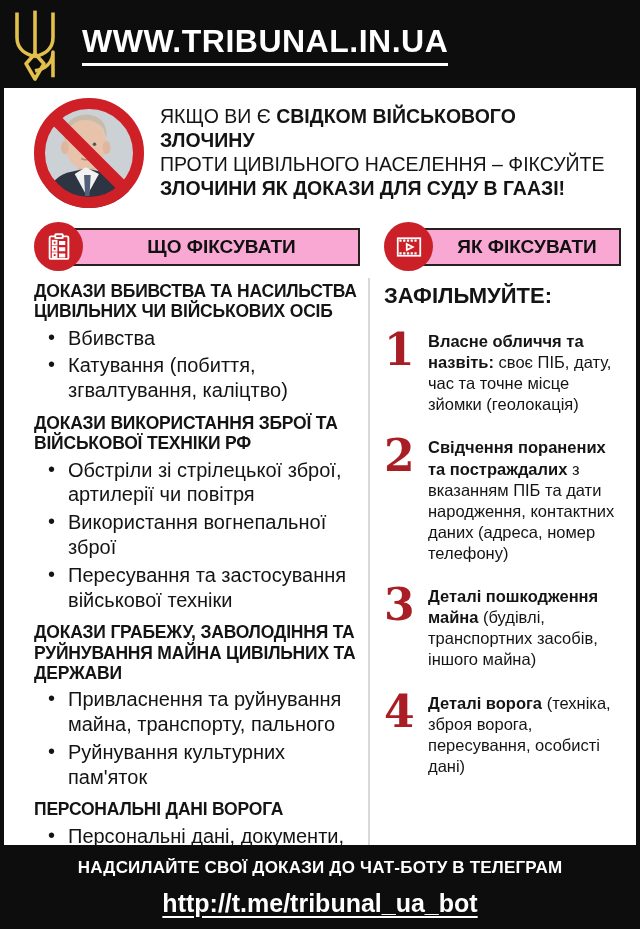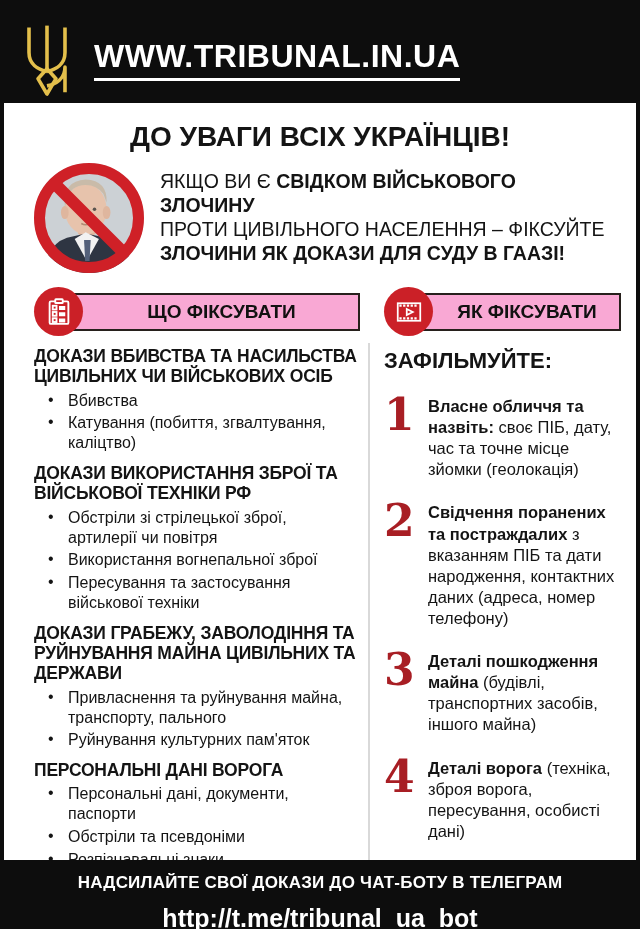--- a/index.html
+++ b/index.html
@@ -1,20 +1,20 @@
 <!DOCTYPE html>
 <html lang="uk"><head>
 <meta charset="utf-8">
 <style>
   * { margin:0; padding:0; box-sizing:border-box; }
   body { background:#444; font-family:"Liberation Sans","DejaVu Sans",sans-serif; }
   .poster{ width:640px; height:929px; background:#0d0d0d; position:relative; margin:0 auto; overflow:hidden; }
 
   
-  .top-bar{ height:88px; display:flex; align-items:center; padding:0 20px; gap:20px;margin-top:15px; }
+  .top-bar{ height:88px; display:flex; align-items:center; padding:0 8px; gap:20px; }
   .trident{ width:54px; height:74px; flex-shrink:0; }
   .site-url{ color:#fff; font-size:32px; font-weight:700; letter-spacing:.5px;
              text-decoration:none; border-bottom:3px solid #fff; padding-bottom:3px; }
 
   
   .sheet{ margin:0 4px; background:#ffffff; height:757px; overflow:hidden; padding-top:10px; color:#141414; }
 
   .page-title{ text-align:center; font-size:28px; font-weight:700; margin:8px 0 10px; }
 
   .intro-row{ display:flex; align-items:center; gap:16px; padding:0 26px 0 30px; }
@@ -36,21 +36,21 @@
   .sec-circle{ width:49px; height:49px; border-radius:50%; background:#cb2027; z-index:2;
                display:flex; align-items:center; justify-content:center; flex-shrink:0; }
   .sec-circle svg{ width:30px; height:30px; }
   .sec-bar{ flex:1; height:38px; background:#f9a8d4; border:2px solid #27201c;
             display:flex; align-items:center; justify-content:center;
             font-weight:700; font-size:19px; margin-left:-14px; padding-left:14px; color:#111; }
 
   .sec-title{ font-size:17.5px; font-weight:700; line-height:1.16; margin:10px 0 4px;
               letter-spacing:-.2px; }
   .bullets{ list-style:none; }
-  .bullets li{ position:relative; padding-left:34px; font-size:16px; line-height:1.24; margin:3px 0; }
+  .bullets li{ position:relative; padding-left:34px; font-size:20px; line-height:1.24; margin:3px 0; }
   .bullets li::before{ content:"•"; position:absolute; left:14px; top:-1px; }
 
   .subtitle{ font-size:22px; font-weight:700; margin:12px 0 2px; }
   .step{ display:flex; gap:10px; margin-top:20px; }
   .step-num{ font-family:"DejaVu Serif","Liberation Serif",serif; font-weight:700;
              font-size:44px; line-height:.95; color:#a81e24; min-width:34px; }
   .step-text{ font-size:16.5px; line-height:1.28; padding-top:2px; }
   .step-text strong{ font-weight:700; }
 
   
@@ -74,21 +74,20 @@
           <path d="M30 4 v52"></path>
           <path d="M30 52 l10 11 -10 17 -10 -17 z"></path>
         </g>
       </svg>
     </span>
     <a href="#" class="site-url">WWW.TRIBUNAL.IN.UA</a>
   </div>
 
   <div class="sheet">
 
-    <div class="page-title">ДО УВАГИ ВСІХ УКРАЇНЦІВ!</div>
 
     <div class="intro-row">
       <div class="portrait">
         <svg viewBox="0 0 100 100">
           <rect width="100" height="100" fill="#ccd1d5"></rect>
           <path d="M40 52 h16 v12 l-8 7 -8 -7 z" fill="#dfb69e"></path>
           <ellipse cx="47" cy="42" rx="19" ry="23" fill="#e7c3ac"></ellipse>
           <ellipse cx="28" cy="45" rx="3.5" ry="6" fill="#dfb69e"></ellipse>
           <ellipse cx="66" cy="45" rx="3.5" ry="6" fill="#dfb69e"></ellipse>
           <path d="M28 40 Q26 16 47 15 Q67 16 66 36 L63 28 Q57 20 47 20 Q33 20 30 34 Z" fill="#c9bba9"></path>

